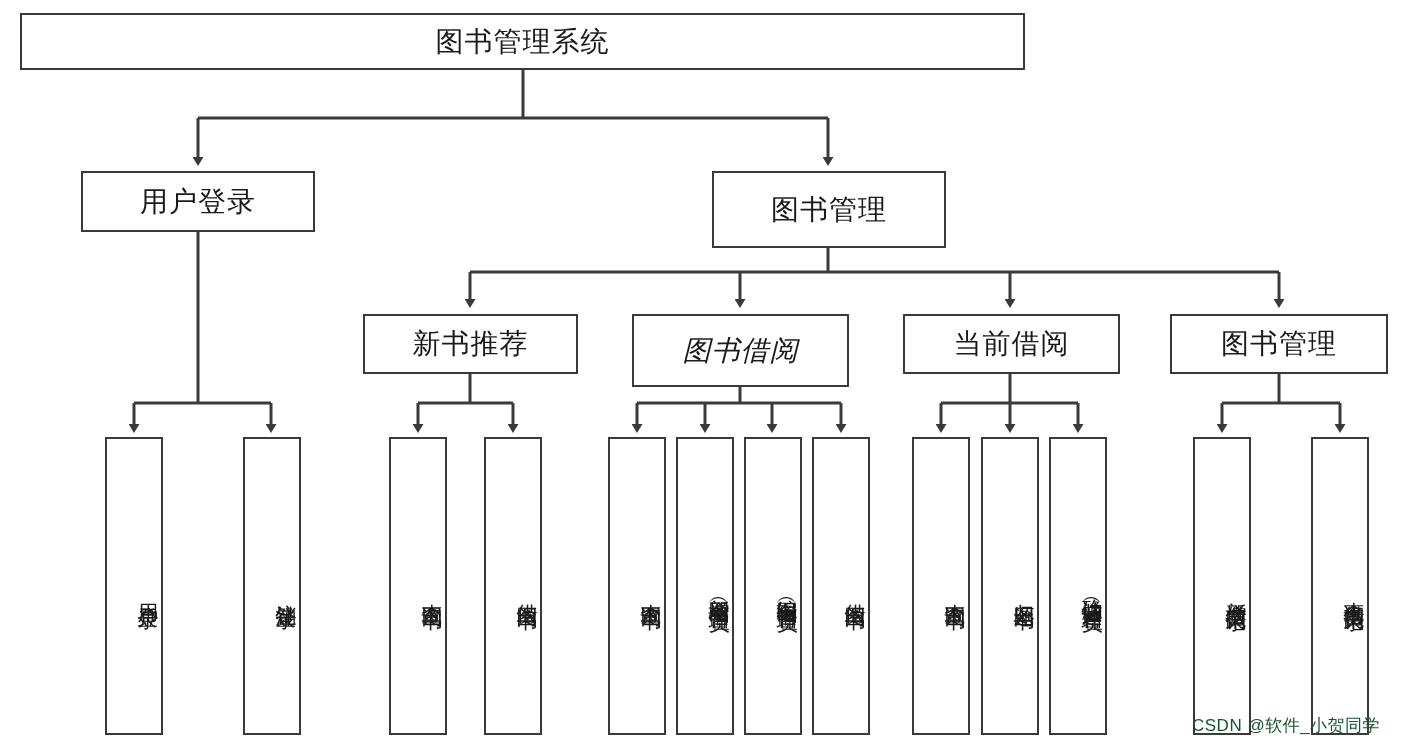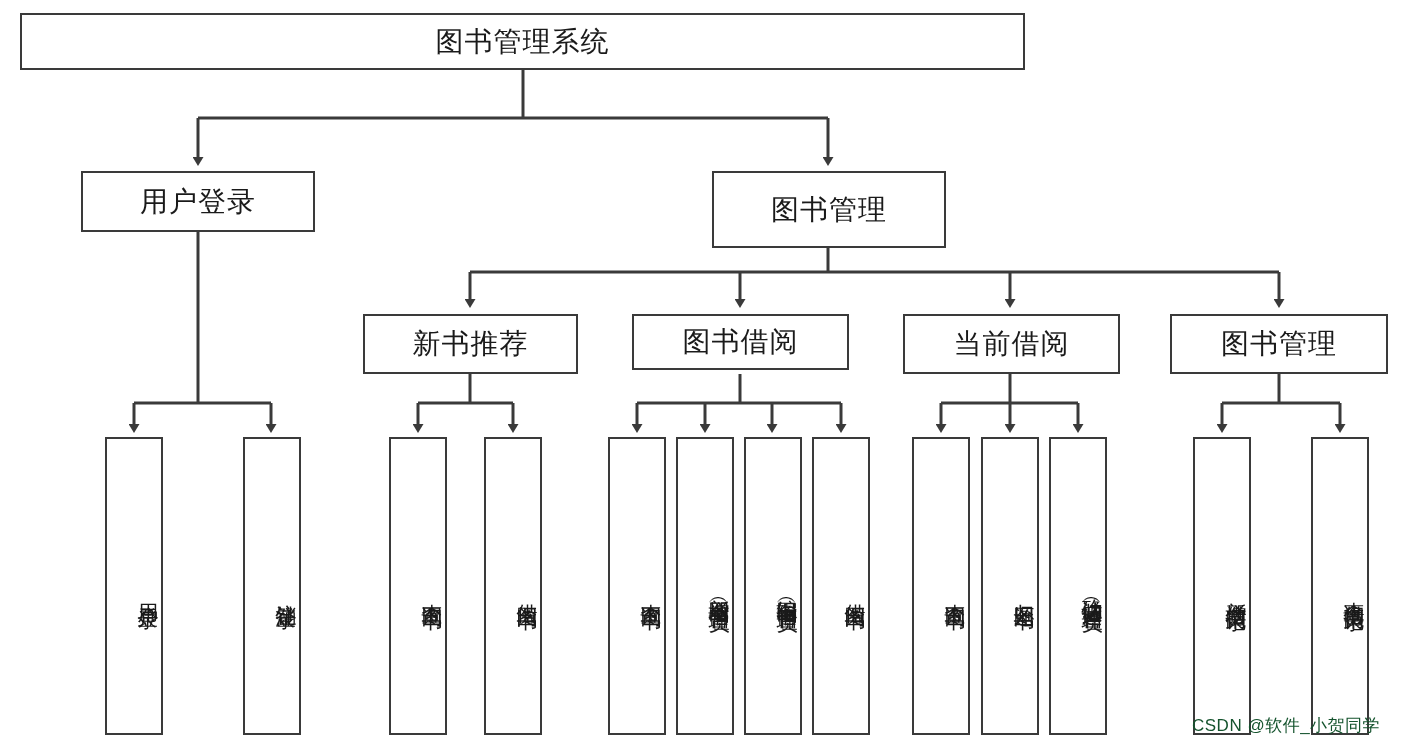--- a/index.html
+++ b/index.html
@@ -128,21 +128,21 @@
   <div class="node node-h" style="left:81px; top:171px; width:234px; height:61px;">
     <span>用户登录</span>
   </div>
   <div class="node node-h" style="left:712px; top:171px; width:234px; height:77px;">
     <span>图书管理</span>
   </div>
 
   <div class="node node-h" style="left:363px; top:314px; width:215px; height:60px;">
     <span>新书推荐</span>
   </div>
-  <div class="node node-h" style="left:632px; top:314px; width:217px; height:56px;">
+  <div class="node node-h" style="left:632px; top:314px; width:217px; height:73px;font-style:italic;">
     <span>图书借阅</span>
   </div>
   <div class="node node-h" style="left:903px; top:314px; width:217px; height:60px;">
     <span>当前借阅</span>
   </div>
   <div class="node node-h" style="left:1170px; top:314px; width:218px; height:60px;">
     <span>图书管理</span>
   </div>
 
   <div class="node node-v" style="left:105px; top:437px; width:58px; height:298px;">

